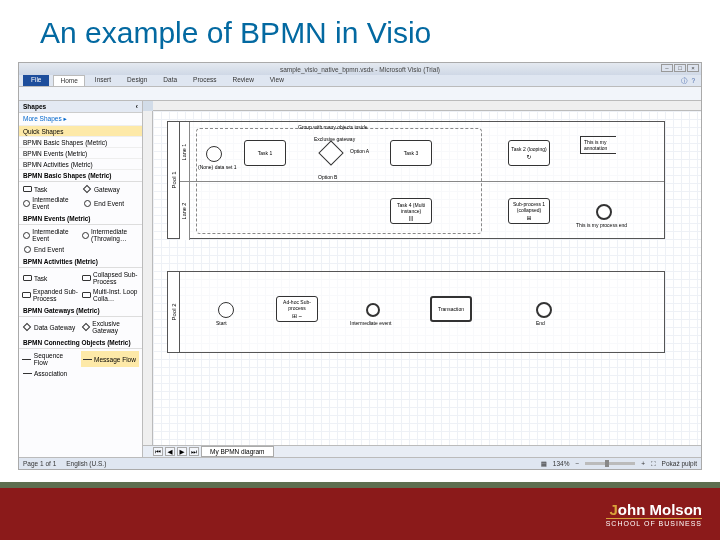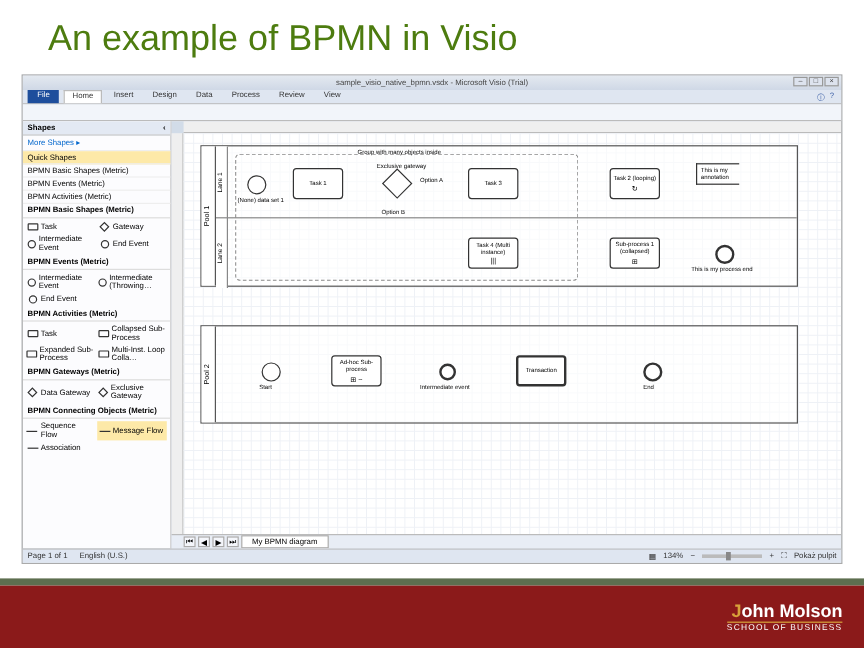--- a/index.html
+++ b/index.html
@@ -1,19 +1,19 @@
 <!DOCTYPE html>
 <html><head>
 <meta charset="utf-8">
 <style>
 * { margin: 0; padding: 0; box-sizing: border-box; font-family: "Segoe UI", Arial, sans-serif; }
 body { width: 720px; height: 540px; background: #fff; overflow: hidden; }
 
 .slide { width: 720px; height: 540px; position: relative; }
-.slide-title { font-size: 30px; color: #4d7c0f; padding: 16px 0 10px 40px; font-weight: 400; }
+.slide-title { font-size: 30px; color: #0369a1; padding: 16px 0 10px 40px; font-weight: 400; }
 
 .visio-window { position: absolute; left: 18px; top: 62px; width: 684px; height: 408px; background: #e8eef5; border: 1px solid #aaa; font-size: 6.5px; display: flex; flex-direction: column; }
 
 .titlebar { height: 12px; background: linear-gradient(#e4e9f0,#cfd8e6); display: flex; justify-content: center; align-items: center; position: relative; color: #444; }
 .win-ctrls { position: absolute; right: 2px; top: 1px; display: flex; gap: 1px; }
 .win-btn { width: 12px; height: 8px; background: #dde3ee; border: 1px solid #999; font-size: 6px; line-height: 6px; text-align: center; }
 
 .ribbon-tabs { height: 12px; background: #dfe6f1; display: flex; align-items: flex-end; padding-left: 4px; gap: 4px; border-bottom: 1px solid #bbb; }
 .file-tab { background: #1e4e9c; color: #fff; padding: 1px 8px; height: 11px; font-size: 6.5px; }
 .rtab { padding: 1px 6px; color: #333; height: 11px; cursor: pointer; }

